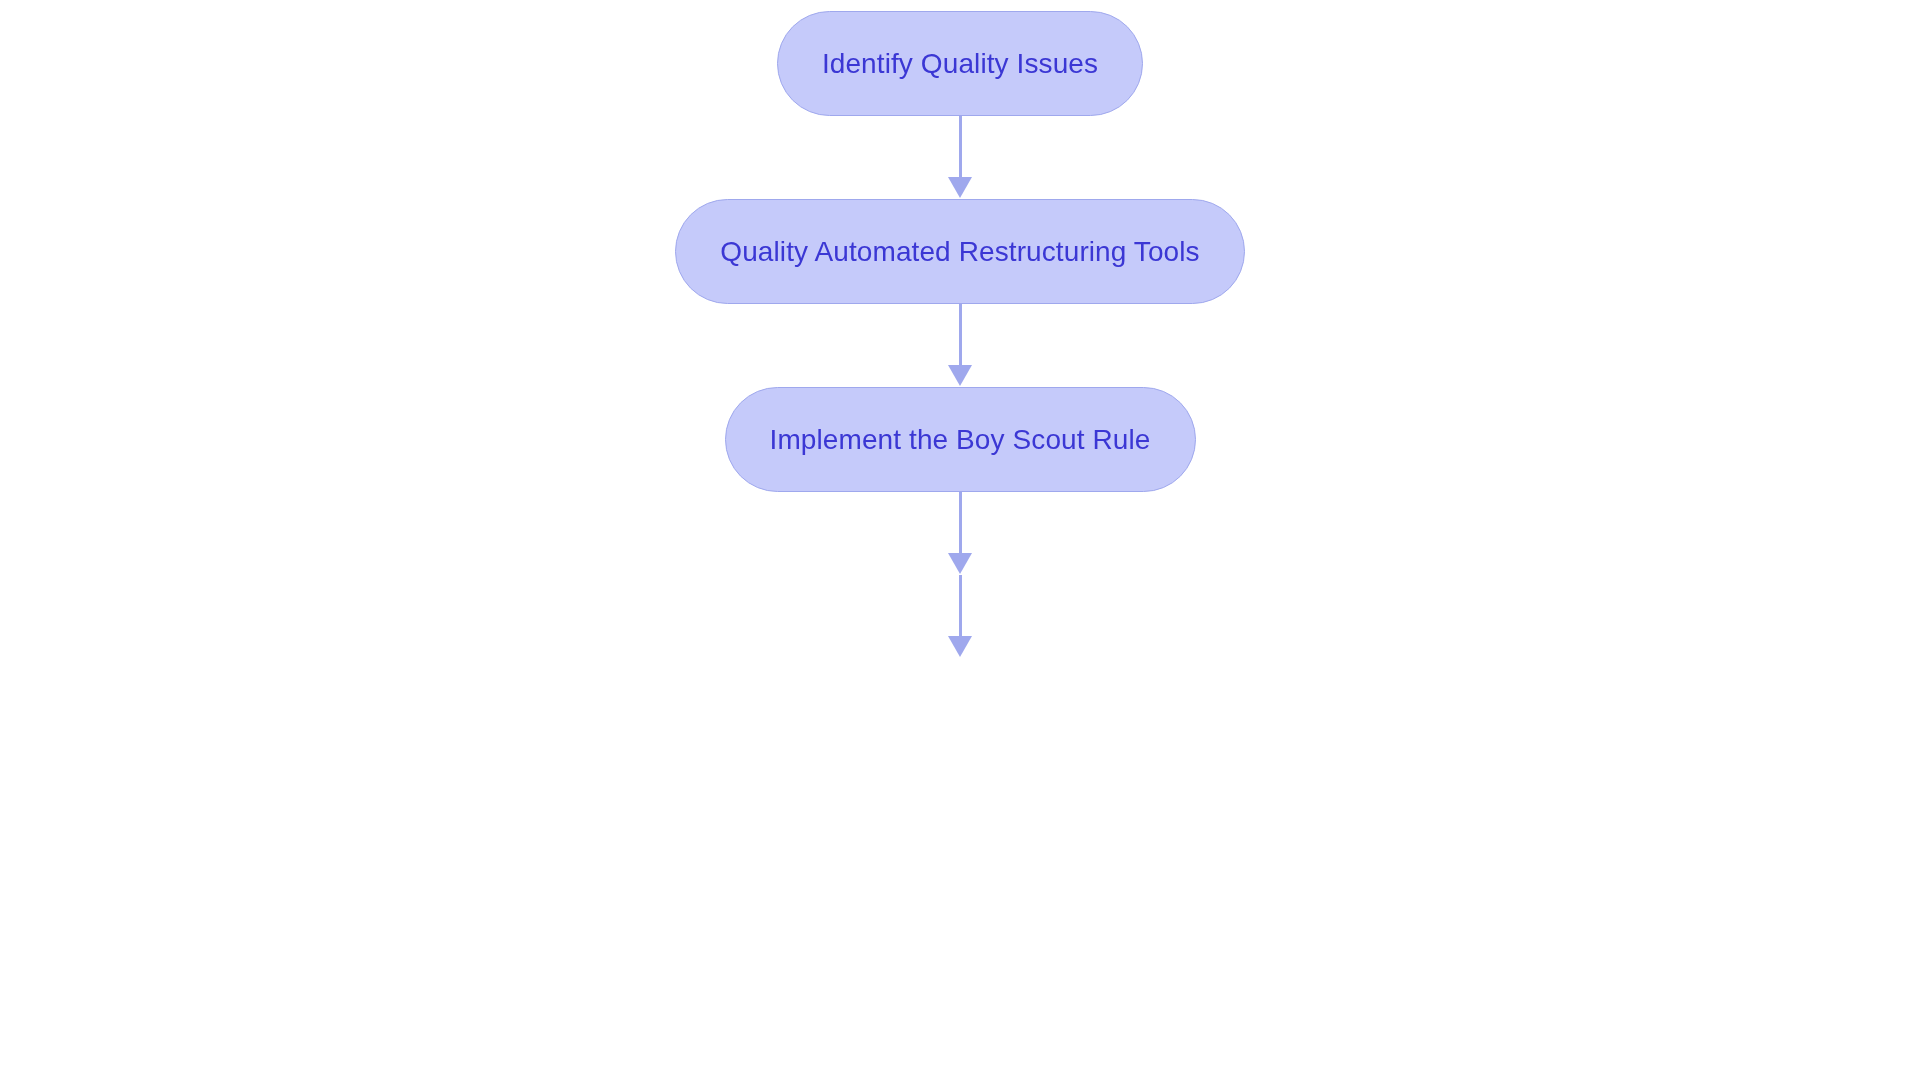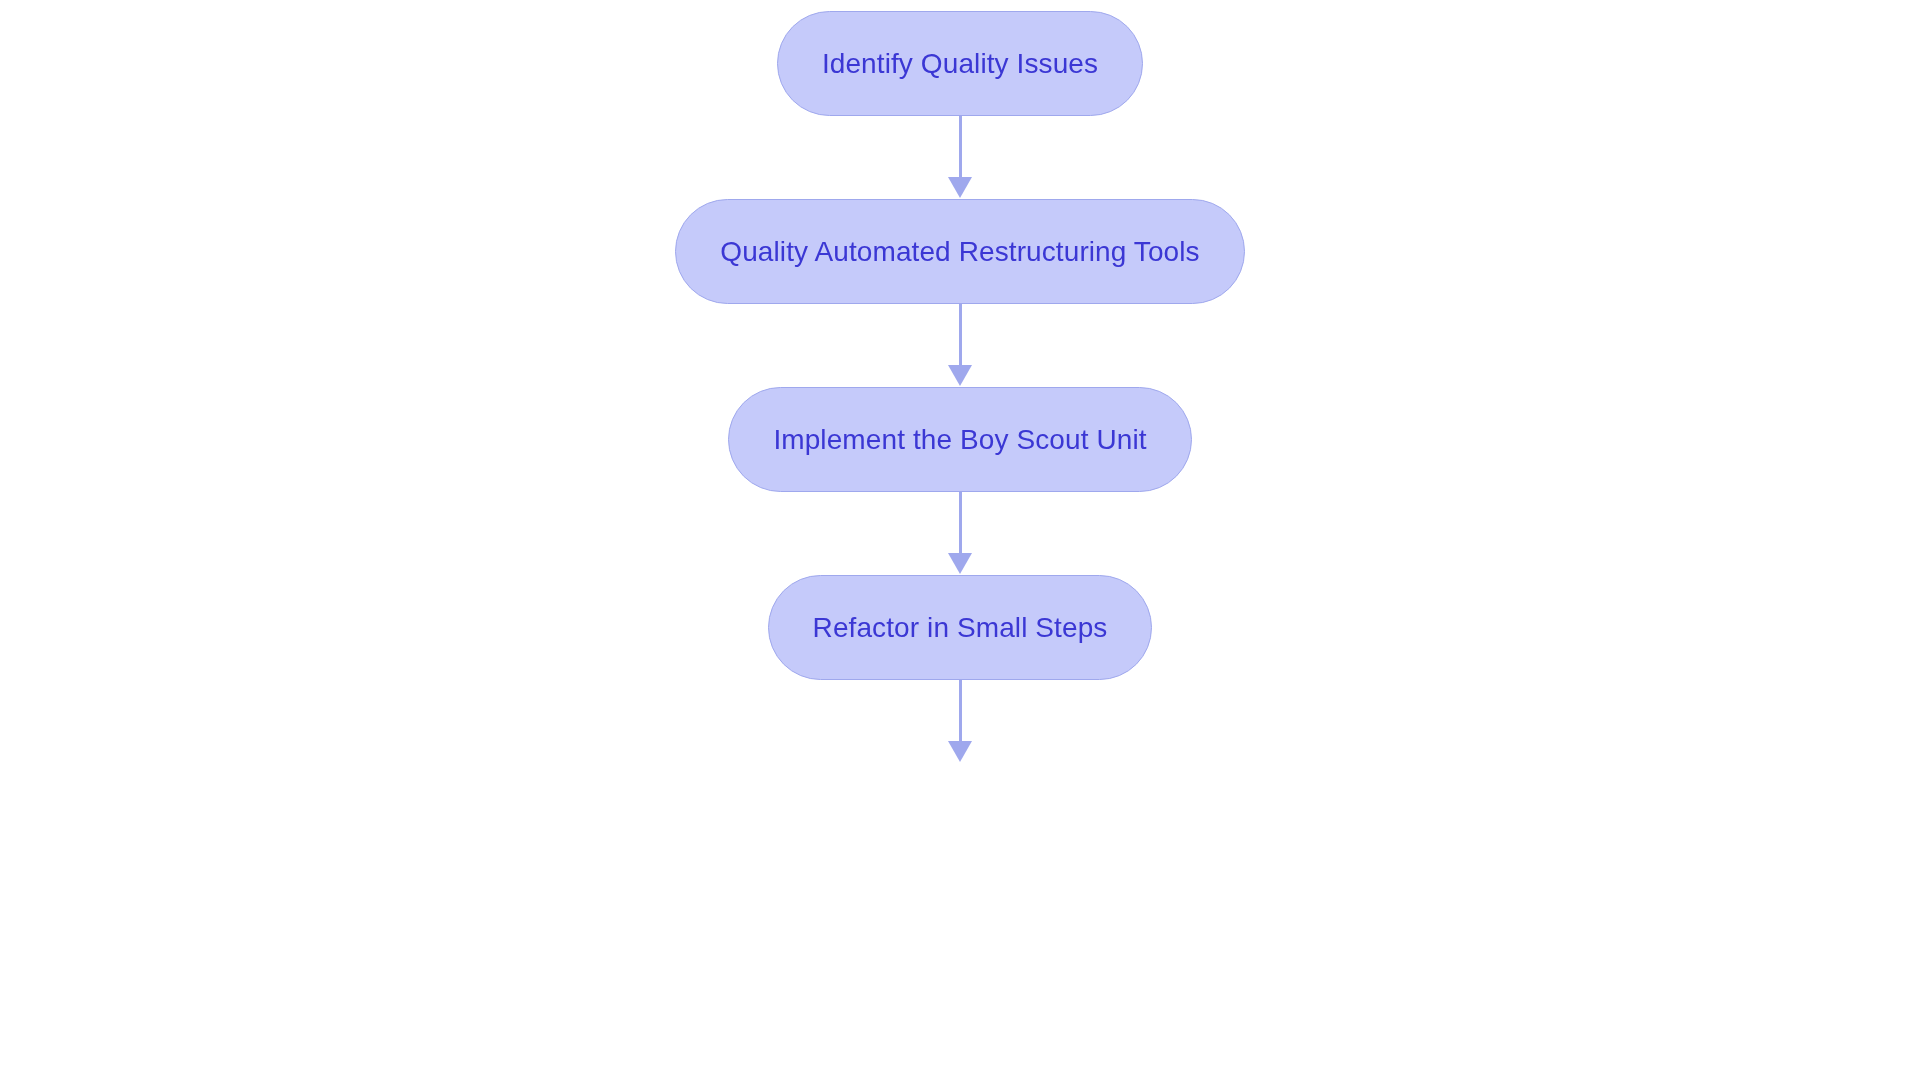--- a/index.html
+++ b/index.html
@@ -89,31 +89,28 @@
   <div class="node">
     <span class="node-label">Quality Automated Restructuring Tools</span>
   </div>
 
   <div class="connector">
     <div class="shaft"></div>
     <div class="head"></div>
   </div>
 
   <div class="node">
-    <span class="node-label">Implement the Boy Scout Unit</span>
+    <span class="node-label">Implement the Boy Scout Rule</span>
   </div>
 
   <div class="connector">
     <div class="shaft"></div>
     <div class="head"></div>
   </div>
 
-  <div class="node">
-    <span class="node-label">Refactor in Small Steps</span>
-  </div>
 
   <div class="connector">
     <div class="shaft"></div>
     <div class="head"></div>
   </div>
 
 
 </div>
 
 </body></html>

